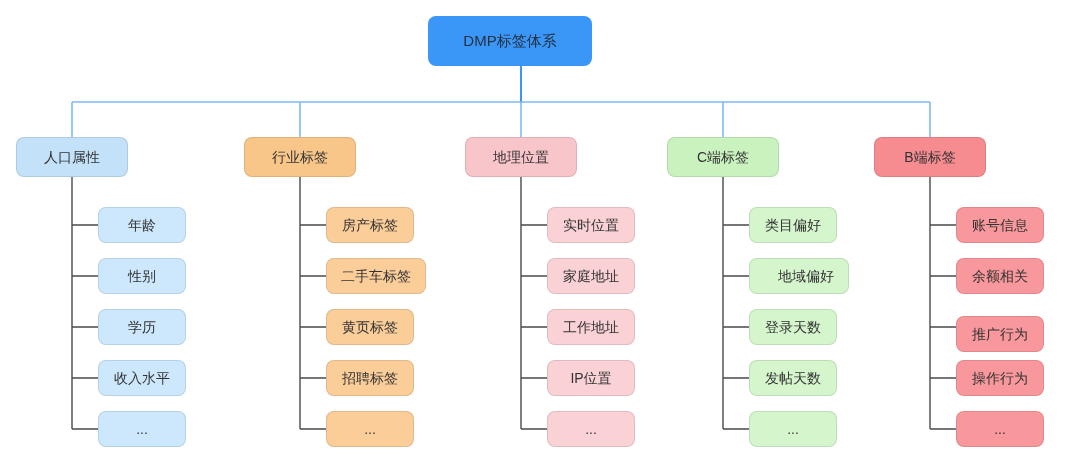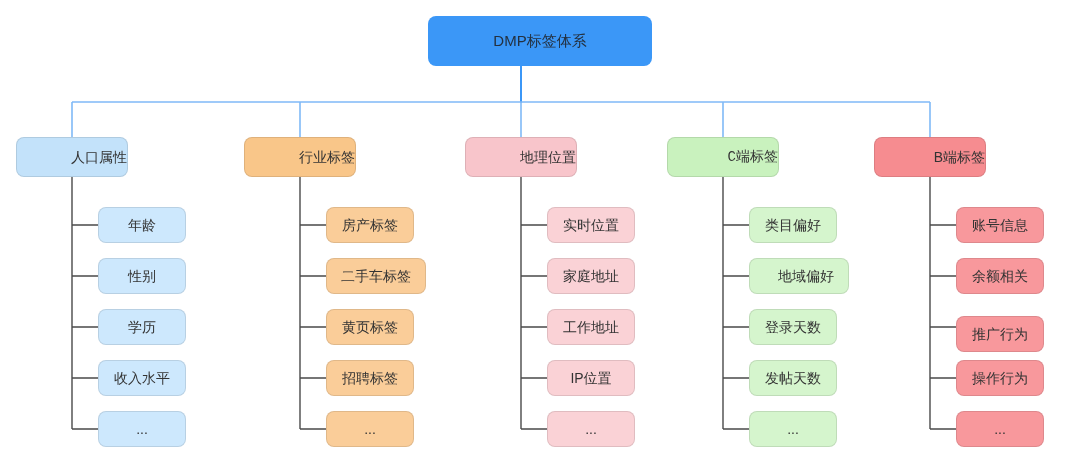--- a/index.html
+++ b/index.html
@@ -16,28 +16,27 @@
   }
   .node{
     position:absolute;
     box-sizing:border-box;
     text-align:center;
     color:#333333;
     white-space:nowrap;
     border-radius:8px;
   }
   .root{
-    width:224px;height:50px;line-height:50px;
+    width:164px;height:50px;line-height:50px;
     font-size:15px;color:#243140;
   }
   .head{
     width:112px;height:40px;line-height:38px;
     font-size:14px;
     border:1px solid rgba(0,0,0,0.10);
-    text-align:right;
   }
   .leaf{
     height:36px;line-height:34px;
     min-width:88px;padding:0 14px;
     font-size:14px;
     border:1px solid rgba(0,0,0,0.10);
   }
 </style>
 </head>
 <body>
@@ -82,21 +81,21 @@
   <div class="node leaf" style="left: 326px; top: 360px; background: rgb(250, 205, 153);">招聘标签</div>
   <div class="node leaf" style="left: 326px; top: 411px; background: rgb(250, 205, 153);">...</div>
 
   <div class="node head" style="left: 465px; top: 137px; background: rgb(248, 197, 203);">地理位置</div>
   <div class="node leaf" style="left: 547px; top: 207px; background: rgb(250, 210, 214);">实时位置</div>
   <div class="node leaf" style="left: 547px; top: 258px; background: rgb(250, 210, 214);">家庭地址</div>
   <div class="node leaf" style="left: 547px; top: 309px; background: rgb(250, 210, 214);">工作地址</div>
   <div class="node leaf" style="left: 547px; top: 360px; background: rgb(250, 210, 214);">IP位置</div>
   <div class="node leaf" style="left: 547px; top: 411px; background: rgb(250, 210, 214);">...</div>
 
-  <div class="node head" style="left: 667px; top: 137px; background: rgb(201, 242, 190); font-family: Liberation Mono, monospace;">C端标签</div>
+  <div class="node head" style="left: 667px; top: 137px; background: rgb(201, 242, 190);">C端标签</div>
   <div class="node leaf" style="left: 749px; top: 207px; background: rgb(213, 245, 205);">类目偏好</div>
   <div class="node leaf" style="left: 749px; top: 258px; background: rgb(213, 245, 205); padding-left: 28px;">地域偏好</div>
   <div class="node leaf" style="left: 749px; top: 309px; background: rgb(213, 245, 205);">登录天数</div>
   <div class="node leaf" style="left: 749px; top: 360px; background: rgb(213, 245, 205);">发帖天数</div>
   <div class="node leaf" style="left: 749px; top: 411px; background: rgb(213, 245, 205);">...</div>
 
   <div class="node head" style="left: 874px; top: 137px; background: rgb(246, 140, 144);">B端标签</div>
   <div class="node leaf" style="left: 956px; top: 207px; background: rgb(248, 152, 156);">账号信息</div>
   <div class="node leaf" style="left: 956px; top: 258px; background: rgb(248, 152, 156);">余额相关</div>
   <div class="node leaf" style="left: 956px; top: 316px; background: rgb(248, 152, 156);">推广行为</div>

